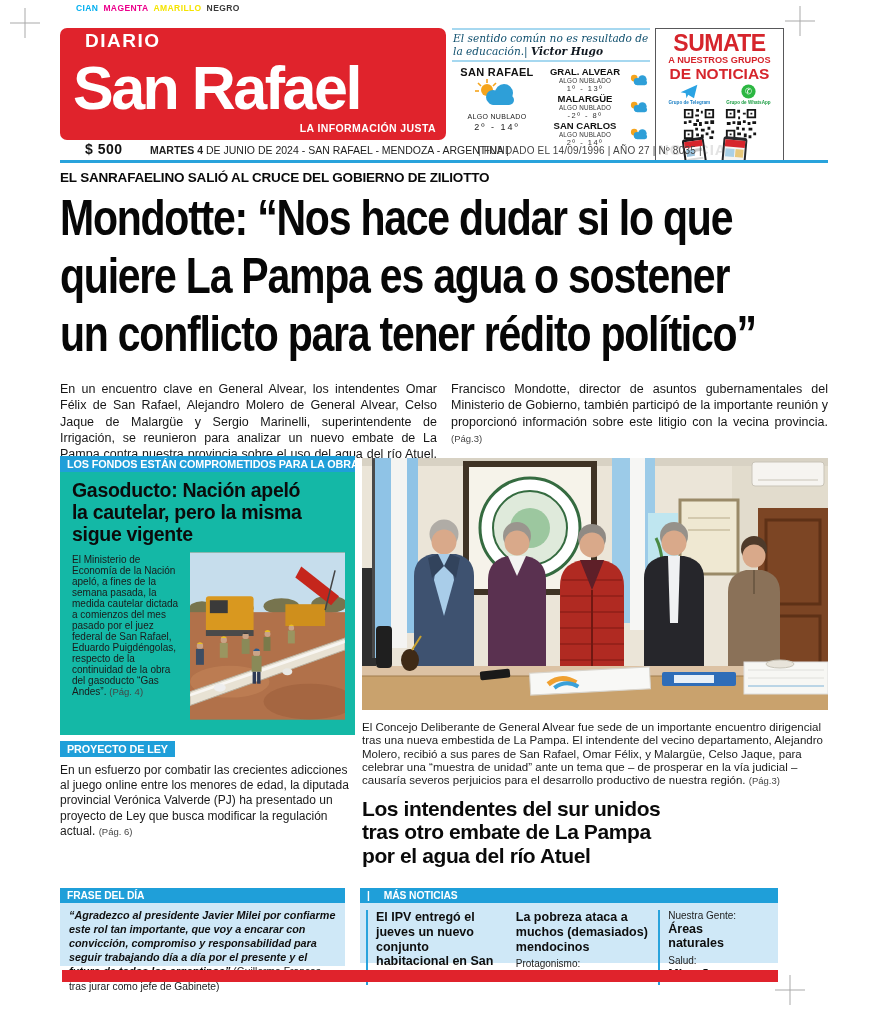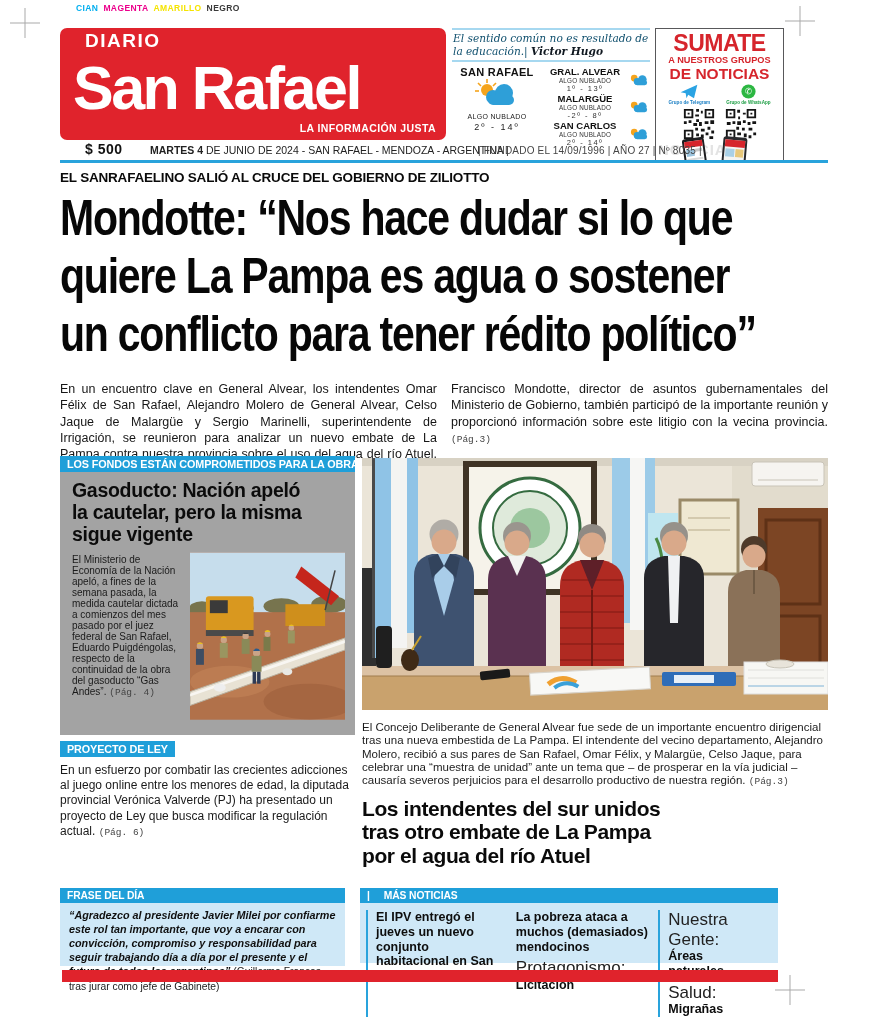--- a/index.html
+++ b/index.html
@@ -57,28 +57,28 @@
   .founded{position:absolute;left:418px;top:4px;font-size:10px;color:#444;letter-spacing:.2px;}
   .bluerule{left:60px;top:160px;width:768px;height:3px;background:#29a3dc;}
 
   
   .kicker{left:60px;top:170px;font-size:13.5px;font-weight:bold;letter-spacing:-.2px;color:#0a0a0a;}
   .bigheadline{left:60px;top:189px;width:768px;height:186px;overflow:visible;}
   .bh-inner{width:937px;transform:scaleX(.82);transform-origin:0 0;}
   .bh-inner div{font-size:50px;line-height:1.16;font-weight:bold;letter-spacing:-1.5px;color:#070707;white-space:nowrap;}
   .lede{left:60px;top:381px;width:768px;column-count:2;column-gap:14px;
         font-size:12.5px;line-height:1.3;color:#161616;text-align:justify;}
-  .pageref{font-size:9.5px;color:#444;font-family:Liberation Mono, monospace;}
+  .pageref{font-size:9.5px;color:#444;}
 
   
   .leftcol{left:60px;top:456px;width:295px;}
   .bluebar{background:#1f9fd9;color:#fff;font-size:10.8px;font-weight:bold;line-height:16px;height:16px;
            padding:0 7px;letter-spacing:-.1px;white-space:nowrap;}
   .bluebar.fit{display:inline-block;}
-  .gasbox{background:#a3a3a3;height:263px;padding:8px 10px 0 12px;box-sizing:border-box;}
+  .gasbox{background:#14b8a6;height:263px;padding:8px 10px 0 12px;box-sizing:border-box;}
   .gas-h div{font-size:19.5px;line-height:1.12;font-weight:bold;color:#0b0b0b;letter-spacing:-.3px;}
   .gas-row{display:flex;margin-top:7px;}
   .gas-body{width:111px;flex:none;font-size:10px;line-height:1.1;color:#1a1a1a;padding-top:2px;}
   .gas-photo{margin-left:7px;}
   .juego{margin-top:4px;}
   .juego-h div{font-size:20px;line-height:1.12;font-weight:bold;color:#0b0b0b;letter-spacing:-.3px;}
   .juego-b{margin-top:6px;font-size:12px;line-height:1.27;color:#1a1a1a;}
 
   
   .rightcol{left:362px;top:458px;width:466px;}
@@ -91,21 +91,21 @@
   .frase .bluebar{height:15px;line-height:15px;font-size:10.3px;}
   .frase-q{padding:5px 9px 0 9px;font-size:10.8px;line-height:1.3;color:#101010;}
   .frase-q .q{font-weight:bold;font-style:italic;}
   .frase-q .attr{font-style:normal;font-weight:normal;color:#222;font-size:10.3px;}
   .noticias{left:360px;top:888px;width:418px;height:75px;background:#cfe8f7;}
   .noticias .bluebar{height:15px;line-height:15px;font-size:10.3px;}
   .not-cols{display:flex;padding:7px 8px 0 6px;}
   .not-col{padding:0 8px;}
   .bl{border-left:2px solid #29a3dc;}
   .not-col .title{font-size:12.5px;font-weight:bold;line-height:1.18;color:#0d0d0d;}
-  .not-col .label{font-size:17px;color:#222;margin-top:4px;line-height:1.15;}
+  .not-col .label{font-size:10px;color:#222;margin-top:4px;line-height:1.15;}
   .c1{width:140px;}.c2{width:152px;}.c3{width:106px;}
   .redbar{left:62px;top:970px;width:716px;height:12px;background:#e0232c;}
 </style>
 </head>
 <body>
 
 <div class="sheet">
 
   <div class="abs marks">
     <span class="mk-cian">CIAN</span><span class="mk-mag">MAGENTA</span><span class="mk-ama">AMARILLO</span><span class="mk-neg">NEGRO</span>

